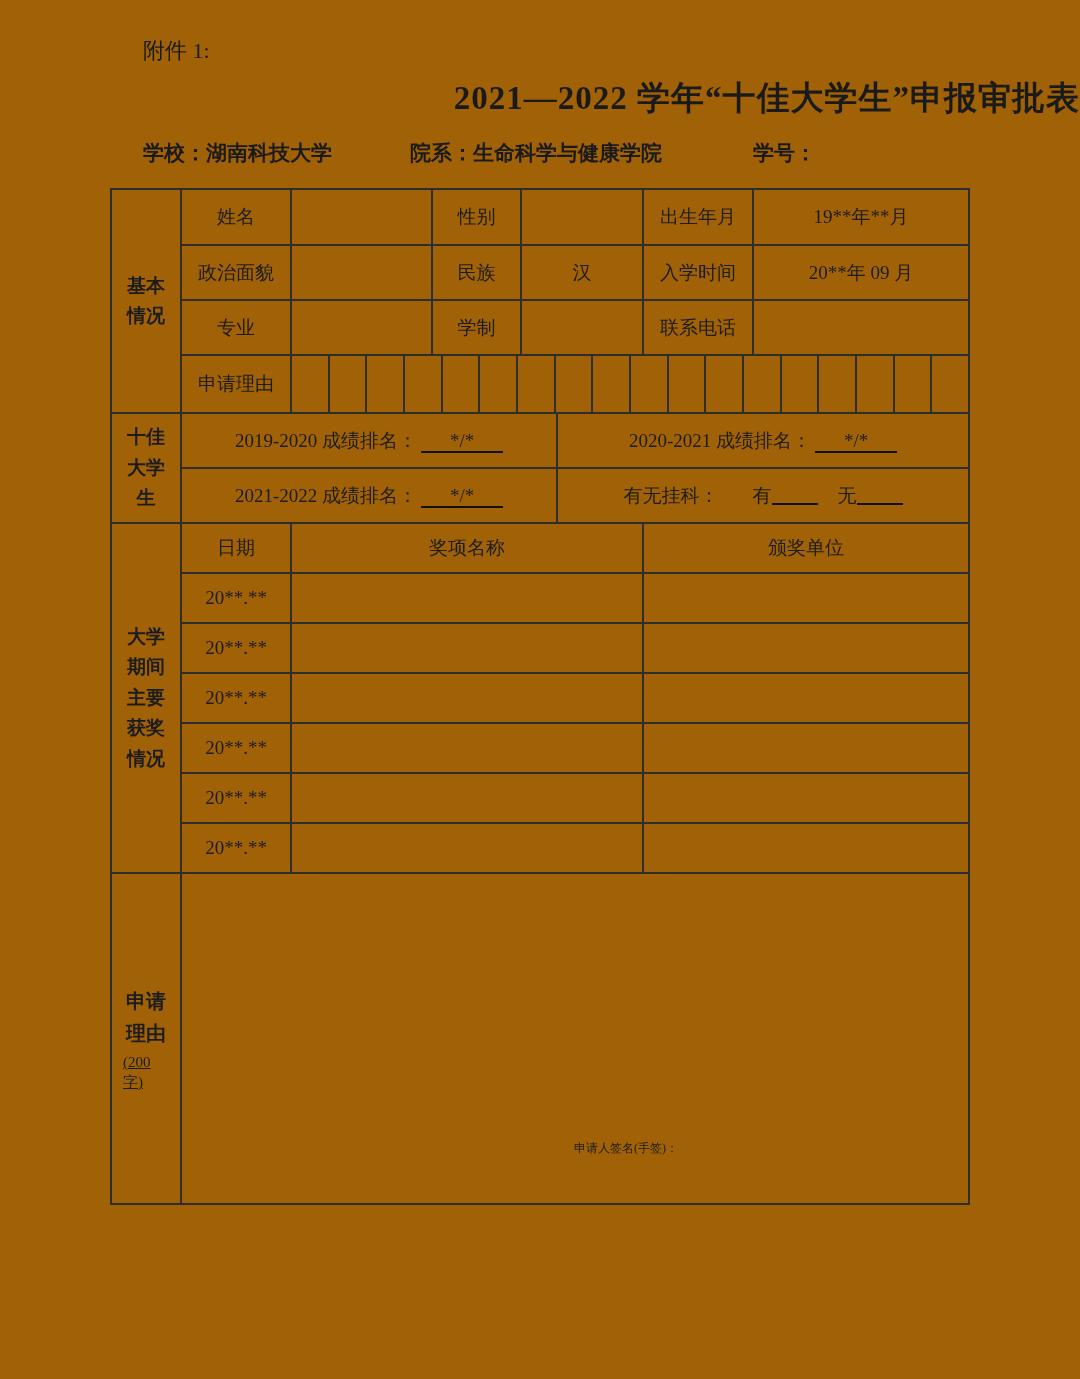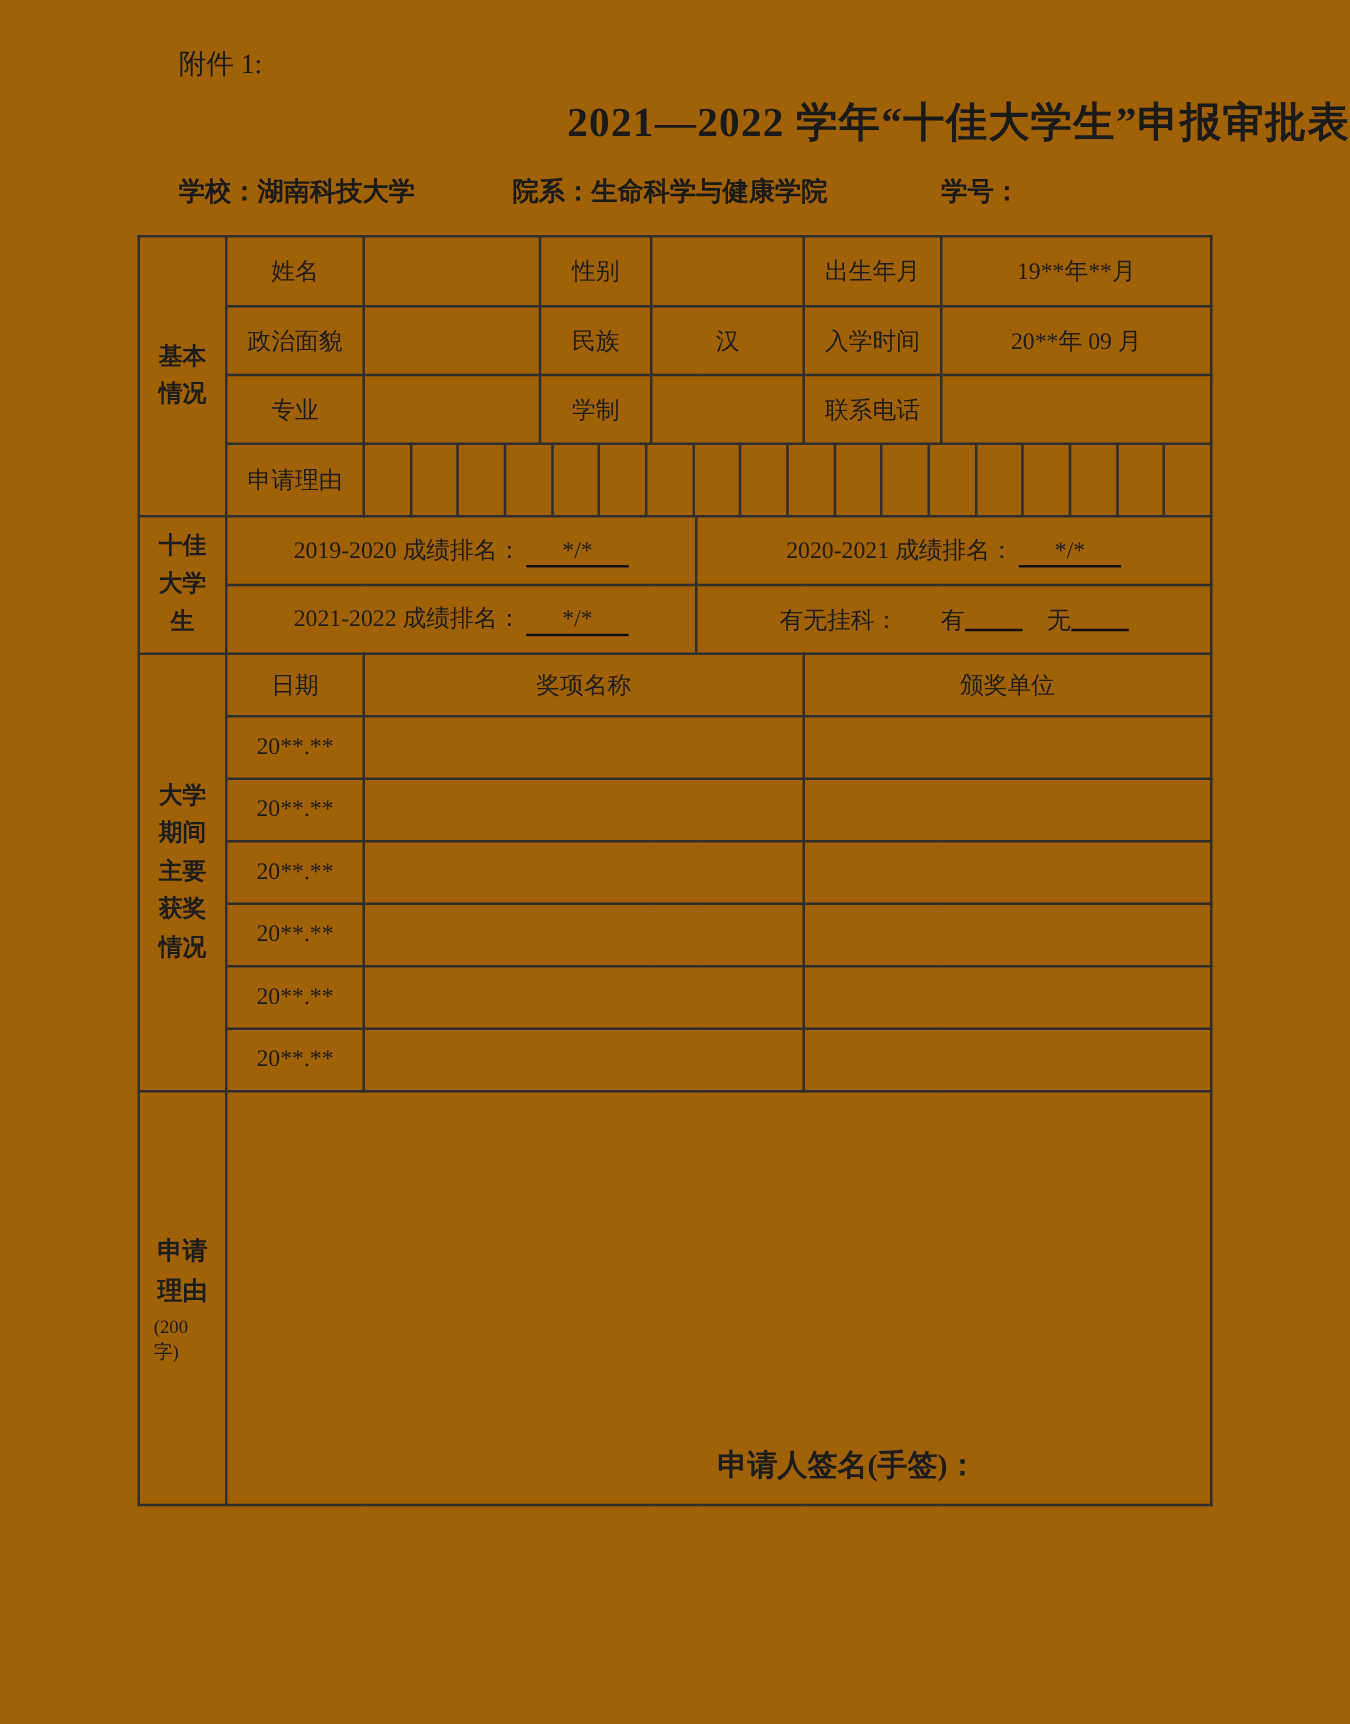--- a/index.html
+++ b/index.html
@@ -42,23 +42,23 @@
     border-bottom: 2px solid #111; margin-left: 4px; line-height: 1.15;
   }
   .fail-opt { margin-left: 34px; }
   .fail-opt2 { margin-left: 20px; }
   .blank {
     display: inline-block; width: 46px; height: 1em;
     border-bottom: 2px solid #111; vertical-align: -3px;
   }
 
   .app-label-main { font-weight: bold; font-size: 20px; width: 2.2em; margin: 0 auto; line-height: 1.6; text-align: center; }
-  .app-note { font-size: 15px; width: 46px; margin: 3px auto 0; line-height: 1.35; text-align: left; }
+  .app-note { font-size: 15px; width: 46px; margin: 3px auto 0; line-height: 1.35; text-align: left; text-decoration: underline; }
   .app-cell { position: relative; }
-  .sig-label { position: absolute; left: 392px; top: 282px; font-size: 24px; white-space: nowrap; font-weight: bold; }
+  .sig-label { position: absolute; left: 392px; top: 266px; font-size: 12px; white-space: nowrap; }
   .date-y { position: absolute; left: 515px; top: 330px; font-size: 20px; }
   .date-m { position: absolute; left: 592px; top: 330px; font-size: 20px; }
   .date-d { position: absolute; left: 682px; top: 330px; font-size: 20px; }
 </style>
 </head>
 <body>
 
 <div class="page">
 
   <div class="attachment">附件 1:</div>

